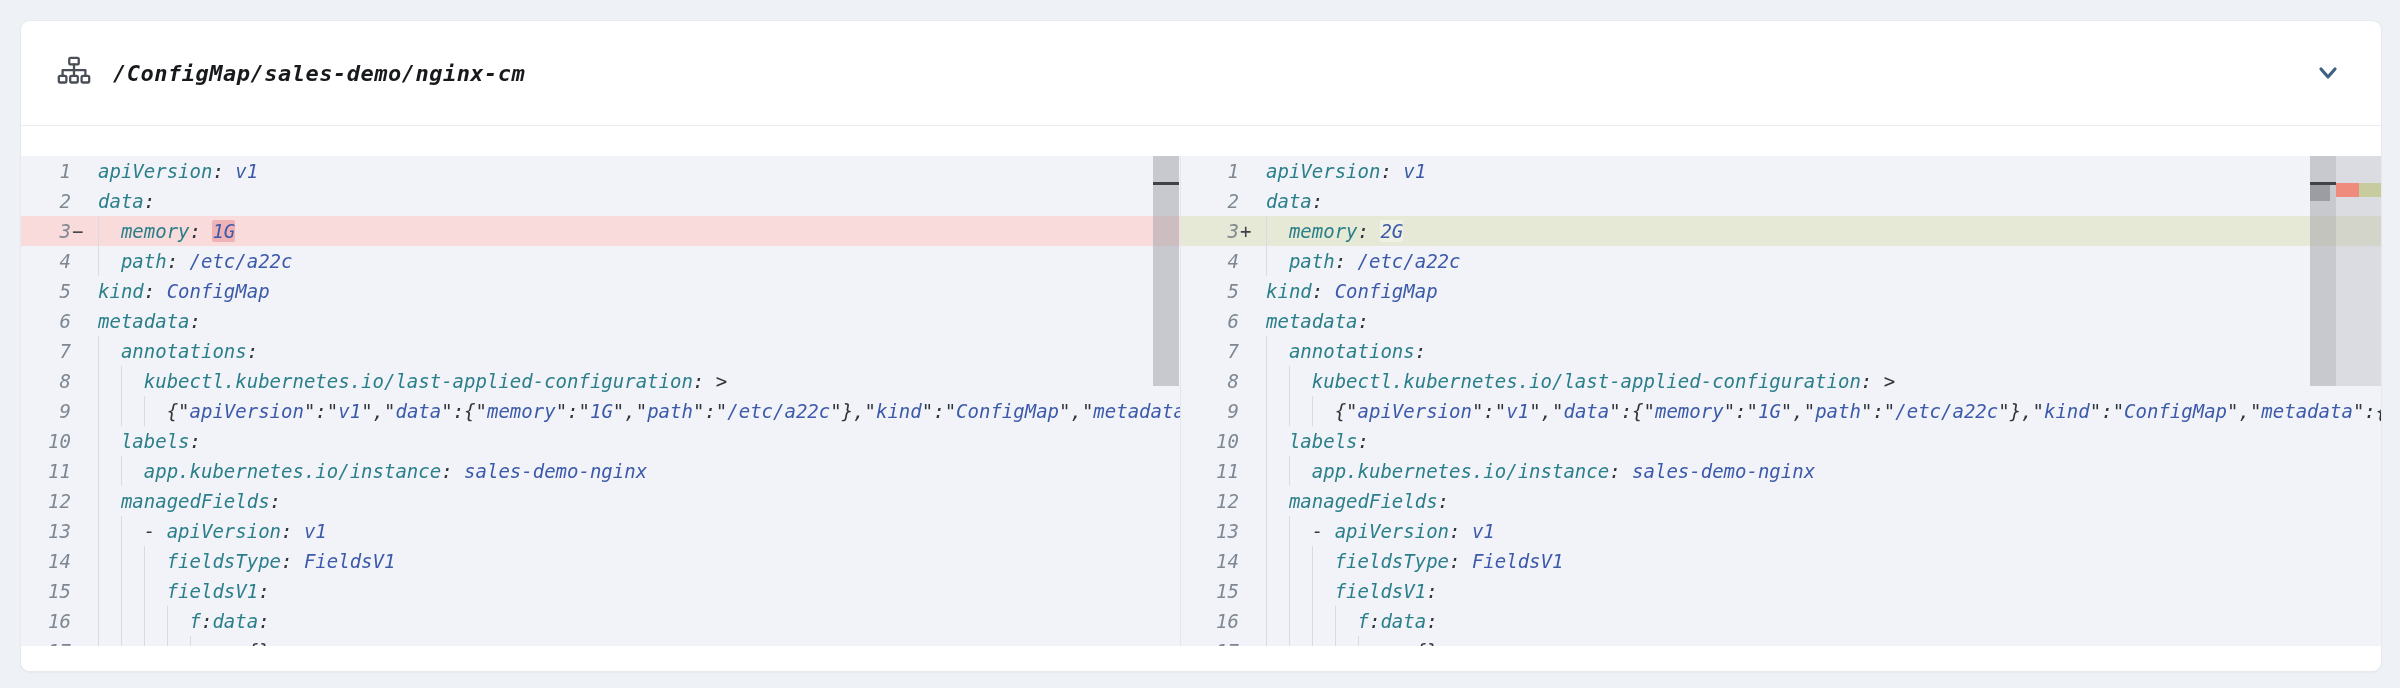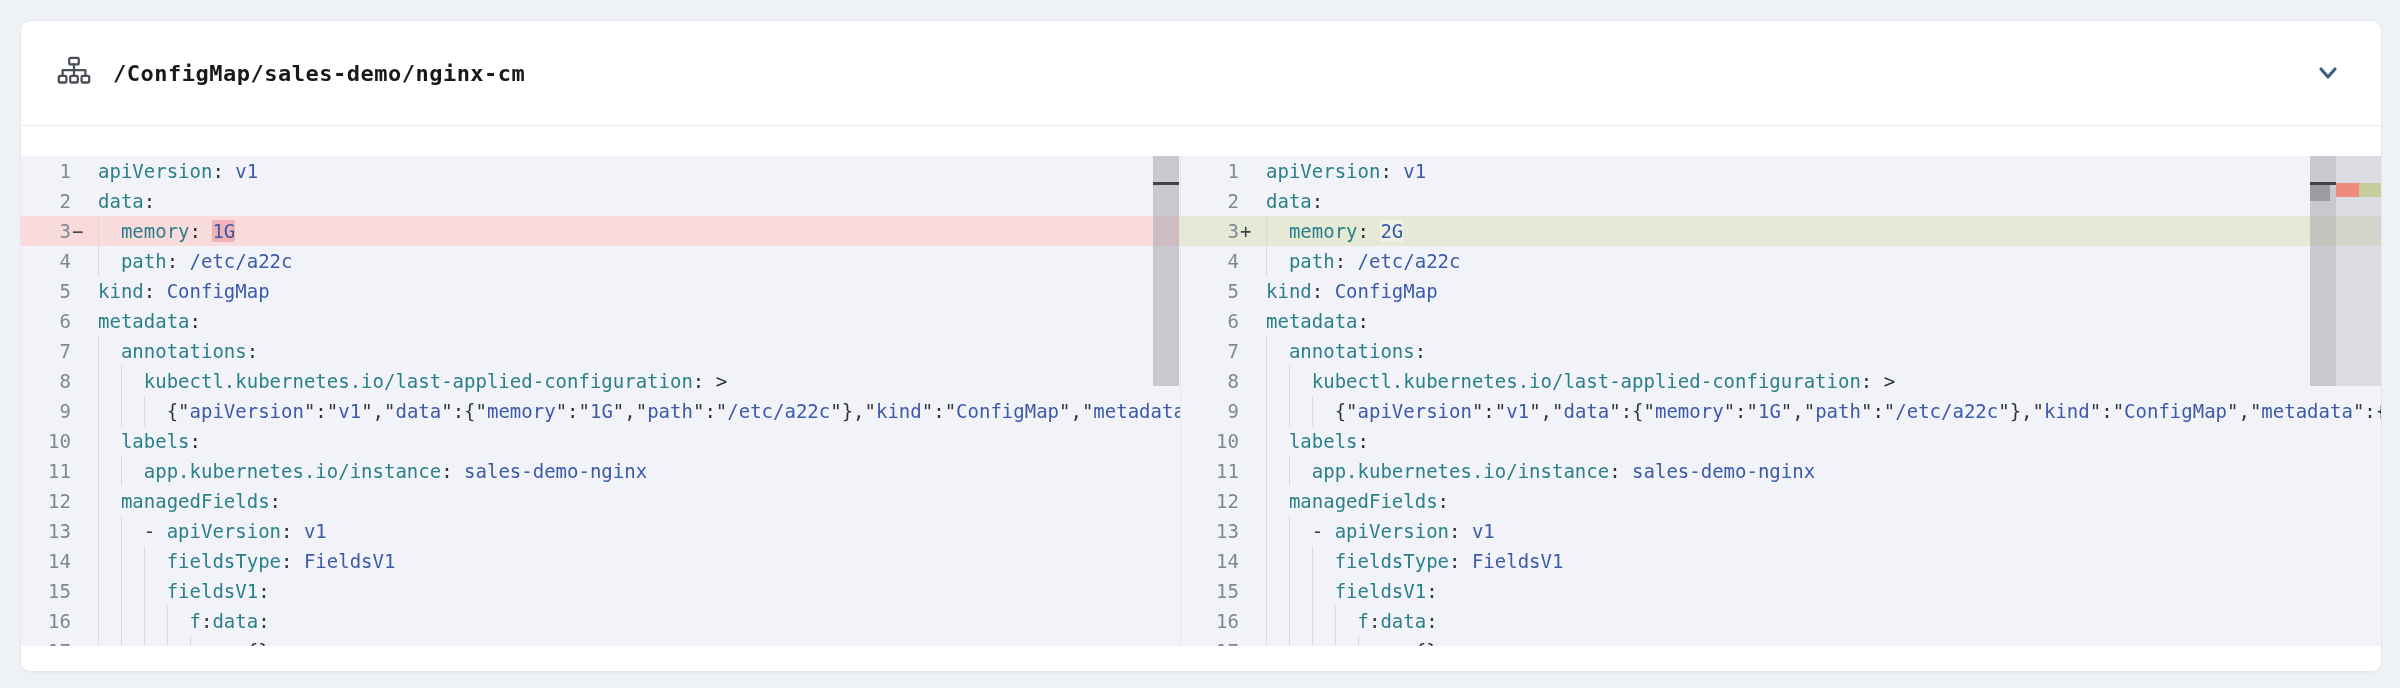--- a/index.html
+++ b/index.html
@@ -7,21 +7,21 @@
     width:2400px;height:688px;
     background:#eef1f6;
     font-family:"Liberation Sans", sans-serif;
     overflow:hidden;
     position:relative;
   }
   .card{
     position:absolute;left:20px;top:20px;width:2362px;height:652px;
     background:#ffffff;border:1px solid #e7e9ed;border-radius:10px;
     box-shadow:0 1px 2px rgba(20,30,50,0.04);
-    overflow:hidden;box-sizing:border-box;
+    overflow:hidden;box-sizing:border-box;font-style:italic;
   }
   
   .card-header{
     height:104px;display:flex;align-items:center;
     padding:0 38px 0 34px;border-bottom:1px solid #e9ebef;
   }
   .res-icon{width:38px;height:38px;flex:none;margin-right:20px;display:flex;align-items:center;justify-content:center;}
   .title{
     font-family:"DejaVu Sans Mono","Liberation Mono",monospace;
     font-size:22px;font-weight:600;color:#17191c;letter-spacing:0.5px;

